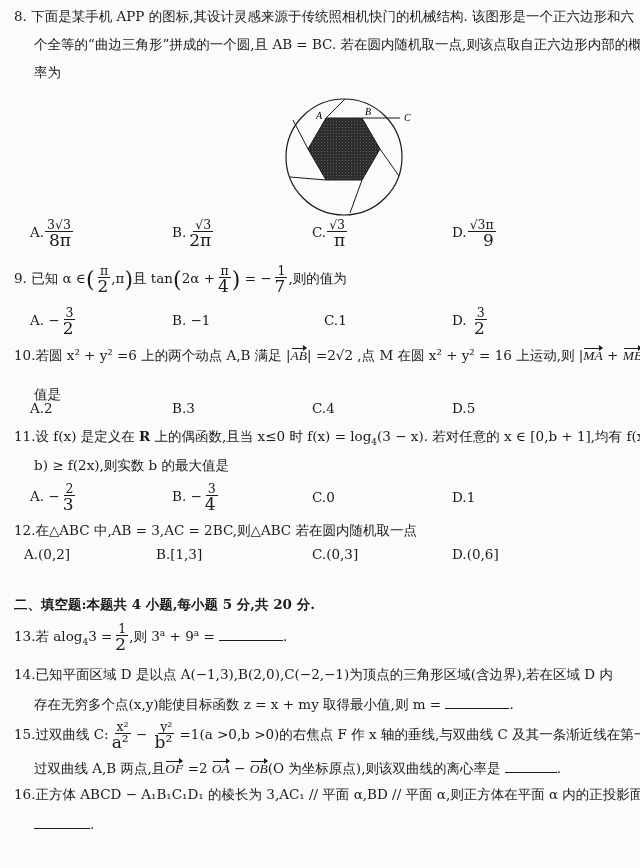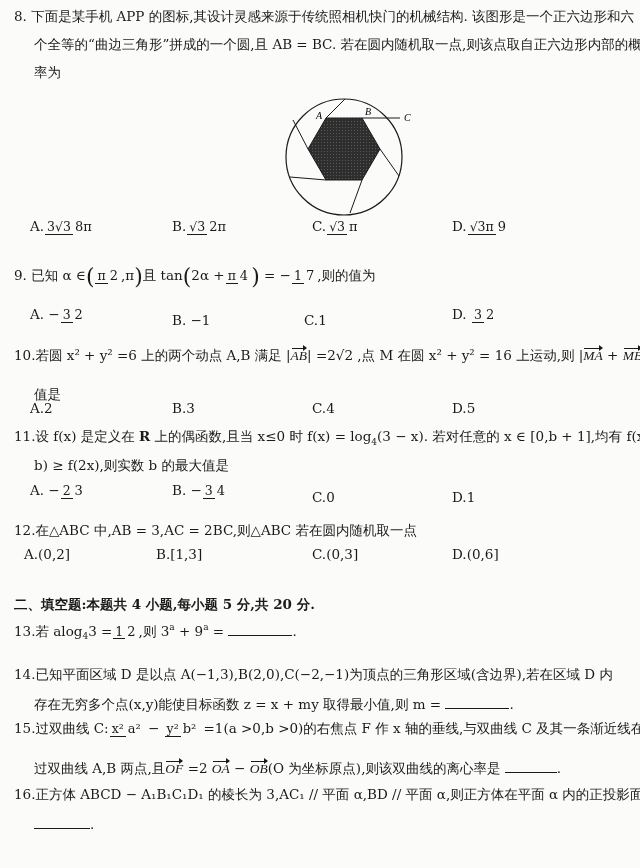--- a/index.html
+++ b/index.html
@@ -5,23 +5,23 @@
   html, body { margin: 0; padding: 0; background: #fbfbfa; }
   body {
     width: 640px; height: 868px; position: relative; overflow: hidden;
     font-family: "DejaVu Serif", "Liberation Serif", serif;
     color: #1a1a1a; font-size: 13.5px;
   }
   .line { position: absolute; left: 0; white-space: nowrap; }
   .q { left: 14px; }
   .indent { left: 34px; }
   .opt { position: absolute; white-space: nowrap; }
-  .frac { display: inline-flex; flex-direction: row; align-items: flex-start; vertical-align: middle; line-height: 1.05; margin: 0 1px; }
+  .frac { display: inline-flex; flex-direction: column; align-items: flex-end; vertical-align: middle; line-height: 1.05; margin: 0 1px; }
   .frac .num { border-bottom: 1px solid #1a1a1a; padding: 0 2px; font-size: 12.5px; }
-  .frac .den { font-size: 13px; padding: 0 2px; }
+  .frac .den { font-size: 17px; padding: 0 2px; }
   .it { font-style: italic; font-family: "Liberation Serif", serif; }
   .bold { font-weight: bold; }
   .blank { display: inline-block; border-bottom: 1px solid #1a1a1a; vertical-align: baseline; height: 12px; }
   .big { font-size: 22px; vertical-align: middle; }
   sup, sub { font-size: 9px; }
   .vec { position: relative; display: inline-block; }
   .vec::before { content: ""; position: absolute; left: 1px; right: 1px; top: 0px; border-top: 1px solid #1a1a1a; }
   .vec::after { content: ""; position: absolute; right: 0; top: -3px; border-left: 4px solid #1a1a1a; border-top: 3px solid transparent; border-bottom: 3px solid transparent; }
   .fig { position: absolute; left: 266px; top: 93px; width: 150px; height: 130px; }
 </style>
@@ -100,21 +100,21 @@
 </div>
 <div class="opt" style="left:30px;top:306px">
   <span>A.</span> <span>−</span><span class="frac">
       <span class="num">3</span>
       <span class="den">2</span>
     </span>
 </div>
 <div class="opt" style="left:172px;top:312px">
   <span>B.</span> <span>−1</span>
 </div>
-<div class="opt" style="left:304px;top:312px">
+<div class="opt" style="left:324px;top:312px">
   <span>C.</span><span>1</span>
 </div>
 <div class="opt" style="left:452px;top:306px">
   <span>D.</span> <span class="frac">
       <span class="num">3</span>
       <span class="den">2</span>
     </span>
 </div>
 
 <div class="line q" style="top:347px">

